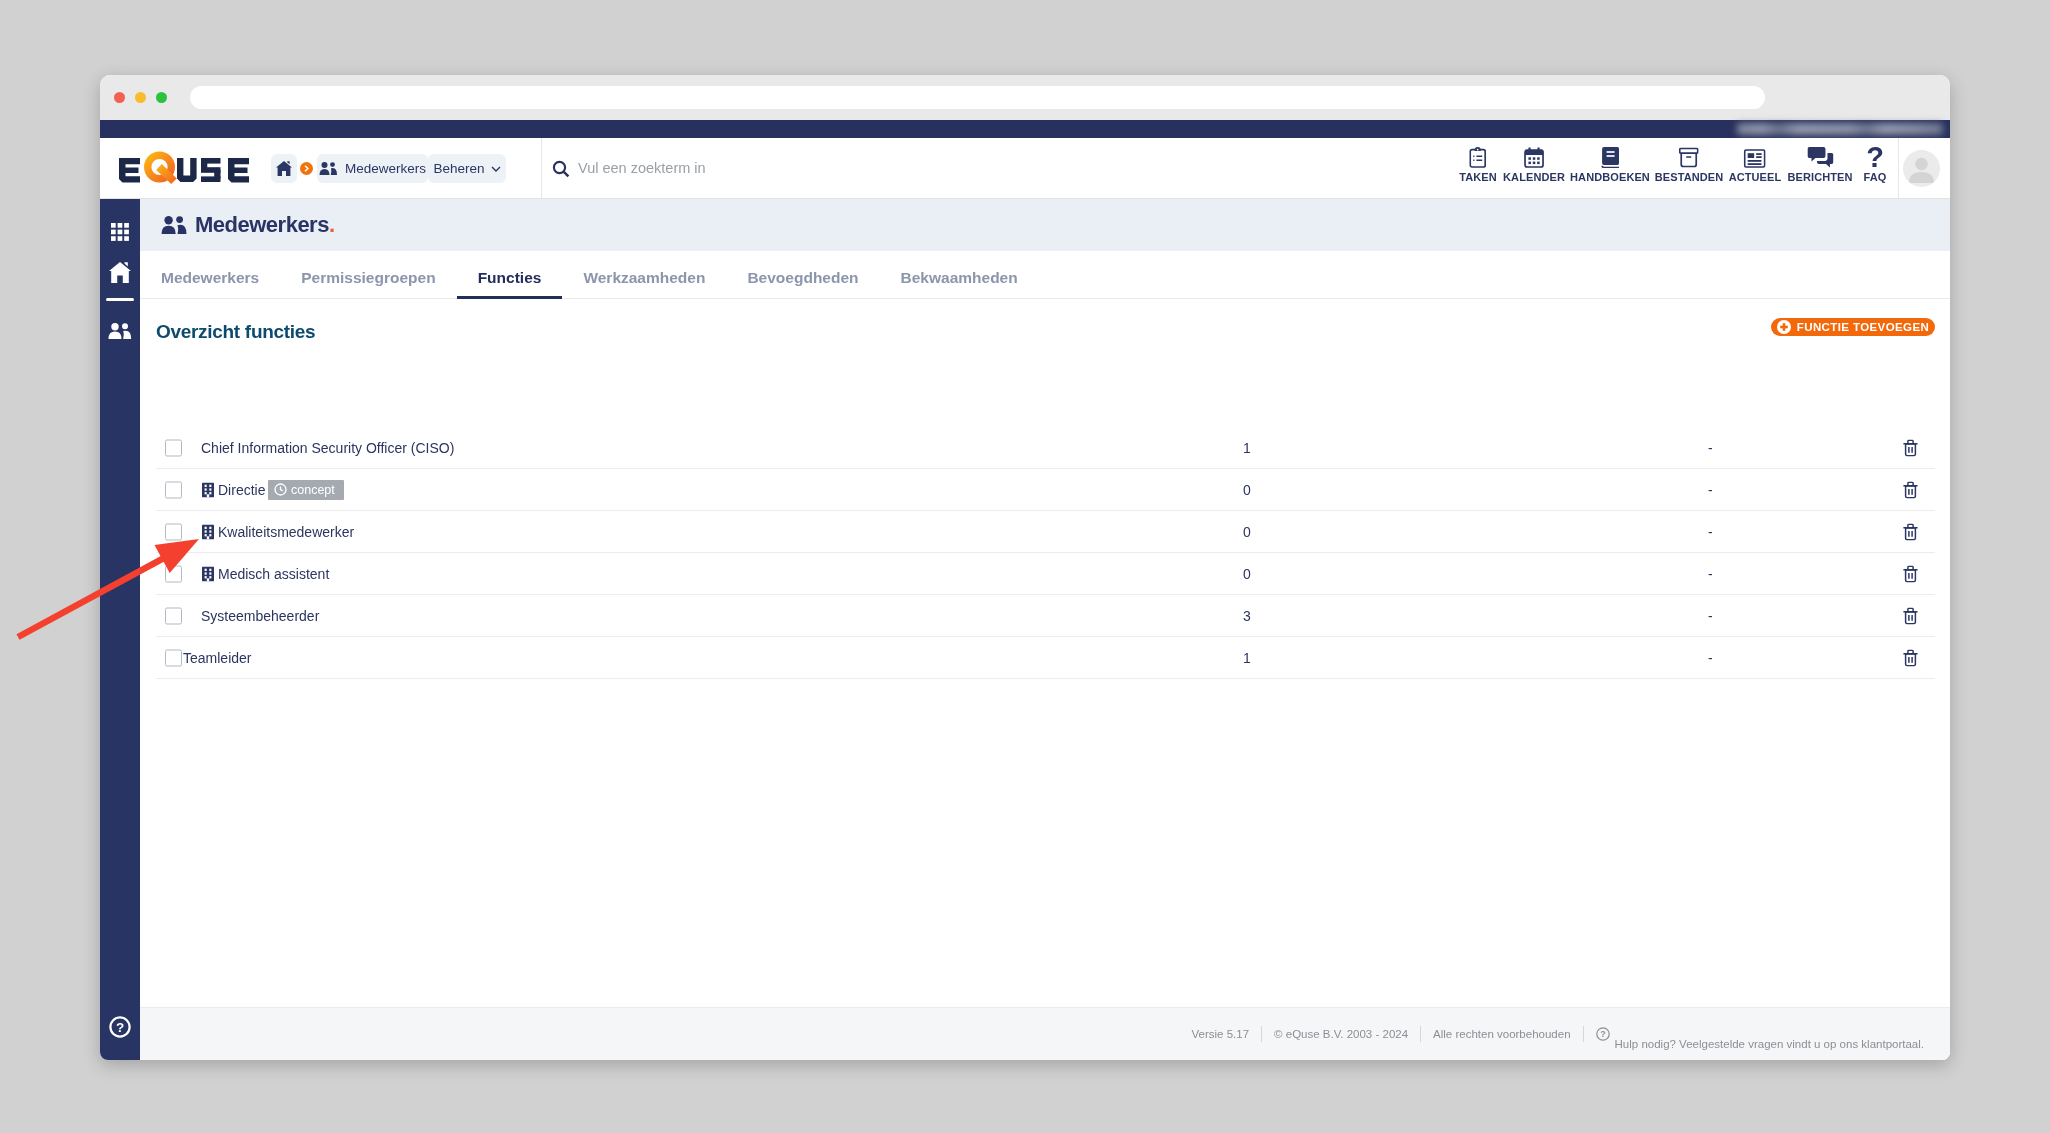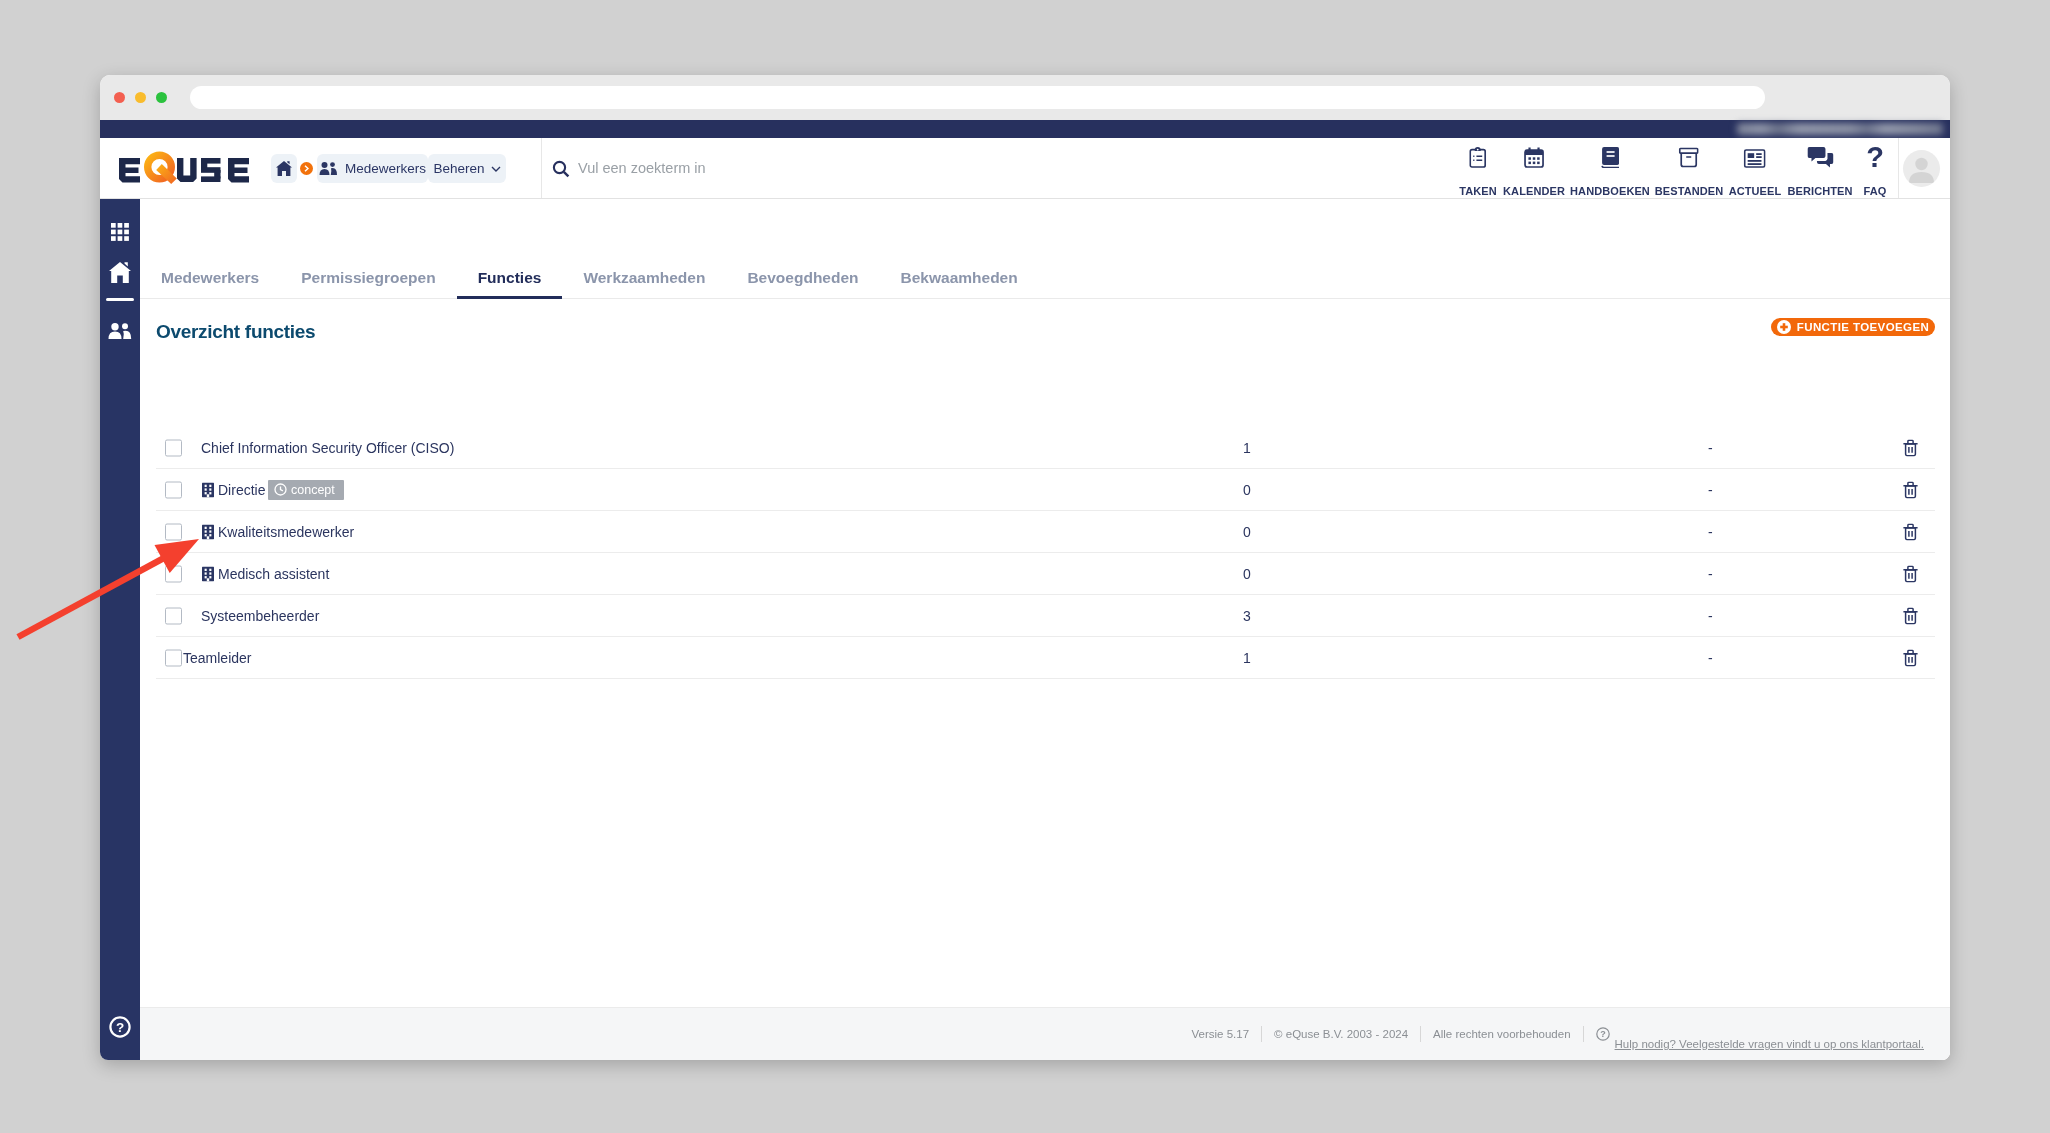--- a/index.html
+++ b/index.html
@@ -13,21 +13,21 @@
 .urlbar { left:90px; top:11px; width:1575px; height:23px; background:#fff; border-radius:11.5px; }
 
 .topstrip { left:0; top:45px; width:1850px; height:18px; background:#27305e; }
 .blurblock { left:1637px; top:3px; width:206px; height:12px; background:linear-gradient(90deg,#7e8499 0%,#8f95a8 12%,#6a7189 20%,#9298aa 30%,#8a90a3 55%,#6e758d 63%,#949aac 72%,#848a9d 88%,#6f768e 100%); filter:blur(3.5px); border-radius:3px; }
 
 .header { left:0; top:63px; width:1850px; height:61px; background:#fff; border-bottom:1px solid #e2e2e2; }
 .chip { background:#edf2f7; border-radius:6px; height:29px; top:16px; display:flex; align-items:center; justify-content:center; color:#2b3665; font-size:13.5px; font-weight:500; }
 .crumbdot { width:13px; height:13px; border-radius:50%; background:#f2720c; top:24px; display:flex; align-items:center; justify-content:center; }
 .hdivider { width:1px; background:#e7e7e7; }
 .hicon { display:flex; flex-direction:column; align-items:center; color:#2b3663; transform:translateX(-50%); top:9px; }
-.hicon .lbl { font-size:11px; font-weight:bold; margin-top:17px; letter-spacing:0.1px;text-align:center; }
+.hicon .lbl { font-size:11px; font-weight:bold; margin-top:3px; letter-spacing:0.1px;text-align:center; }
 .avatar { width:37px; height:37px; border-radius:50%; background:#ebebeb; overflow:hidden; }
 
 .sidebar { left:0; top:124px; width:40px; height:861px; background:#283464; border-radius:0 0 0 8px; }
 .main { left:40px; top:124px; width:1810px; height:861px; background:#fff; border-radius:0 0 8px 0; }
 .titlebar { left:0; top:0; width:1810px; height:52px; background:#e9eff4; }
 .tabs { left:0; top:52px; width:1810px; height:48px; border-bottom:1px solid #eaeaea; display:flex; }
 .tab { height:48px; padding:0 21px; line-height:53px; font-size:15.5px; font-weight:bold; color:#8b95ab; border-bottom:3px solid transparent; box-sizing:border-box; }
 .tab.active { color:#222d5a; border-bottom-color:#222d5a; }
 .heading { left:16px; top:122px; letter-spacing:-0.3px; font-size:19px; font-weight:bold; color:#0c4a6e; }
 .addbtn { left:1631px; top:119px; width:164px; height:18px; background:#f2680a; border-radius:13px; color:#fff; font-size:11.5px; font-weight:bold; letter-spacing:.4px; display:flex; align-items:center; justify-content:center; gap:6px; }
@@ -229,20 +229,31 @@
           <path d="M15.2,8.1 q8,-2 8,7.9 l-8,0 q1.3,-5 0,-7.9 z"></path>
         </g>
       </svg>
     <svg class="abs" style="left:9px; top:817px;" width="22" height="22" viewBox="0 0 22 22">
         <circle cx="11" cy="11" r="9.6" fill="none" stroke="#fff" stroke-width="2.2"></circle>
         <text x="11" y="15.8" text-anchor="middle" font-size="13.5" font-weight="bold" fill="#fff" font-family="Liberation Sans, sans-serif">?</text>
       </svg>
   </div>
 
   <div class="abs main">
+    <div class="abs titlebar">
+      <svg class="abs" style="left:21px; top:17px;" width="26" height="18" viewBox="0 0 26 18">
+          <g fill="#2a3365">
+            <circle cx="7.6" cy="4.2" r="4.2"></circle>
+            <path d="M0.5,18 q0,-8.3 7.1,-8.3 q7.1,0 7.1,8.3 z"></path>
+            <circle cx="18.6" cy="3.6" r="3.4"></circle>
+            <path d="M16.4,9.2 q9.1,-2.3 9.1,8.8 l-9,0 q1.4,-5.6 -0.1,-8.8 z"></path>
+          </g>
+        </svg>
+      <div class="abs" style="left:55px; top:13px; font-size:22px; letter-spacing:-0.5px; font-weight:bold; color:#2a3365;">Medewerkers<span style="color:#e8622d;">.</span></div>
+    </div>
     <div class="abs tabs">
       <div class="tab">Medewerkers</div>
       <div class="tab">Permissiegroepen</div>
       <div class="tab active">Functies</div>
       <div class="tab">Werkzaamheden</div>
       <div class="tab">Bevoegdheden</div>
       <div class="tab">Bekwaamheden</div>
     </div>
     <div class="abs heading">Overzicht functies</div>
     <div class="abs addbtn">
@@ -387,20 +398,20 @@
       <span>Versie 5.17</span>
         <span class="fsep"></span>
       <span>© eQuse B.V. 2003 - 2024</span>
         <span class="fsep"></span>
       <span>Alle rechten voorbehouden</span>
         <span class="fsep"></span>
       <svg width="14" height="14" viewBox="0 0 14 14" style="margin-right:5px;">
           <circle cx="7" cy="7" r="6.2" fill="none" stroke="#8b8f94" stroke-width="1.2"></circle>
           <text x="7" y="10.2" text-anchor="middle" font-size="9" font-weight="bold" fill="#8b8f94" font-family="Liberation Sans, sans-serif">?</text>
         </svg>
-      <span style="text-decoration:underline;margin-top:20px;">Hulp nodig? Veelgestelde vragen vindt u op ons klantportaal.</span>
+      <span style="margin-top:20px;">Hulp nodig? Veelgestelde vragen vindt u op ons klantportaal.</span>
     </div>
   </div>
 </div>
 <svg class="arrowlayer" viewBox="0 0 2050 1133">
   <line x1="18" y1="637" x2="172" y2="553.6" stroke="#f4402e" stroke-width="6.5"></line>
   <polygon fill="#f4402e" points="199,539 154.5,544.9 169.7,573.1"></polygon>
 </svg>
 
 </body></html>

